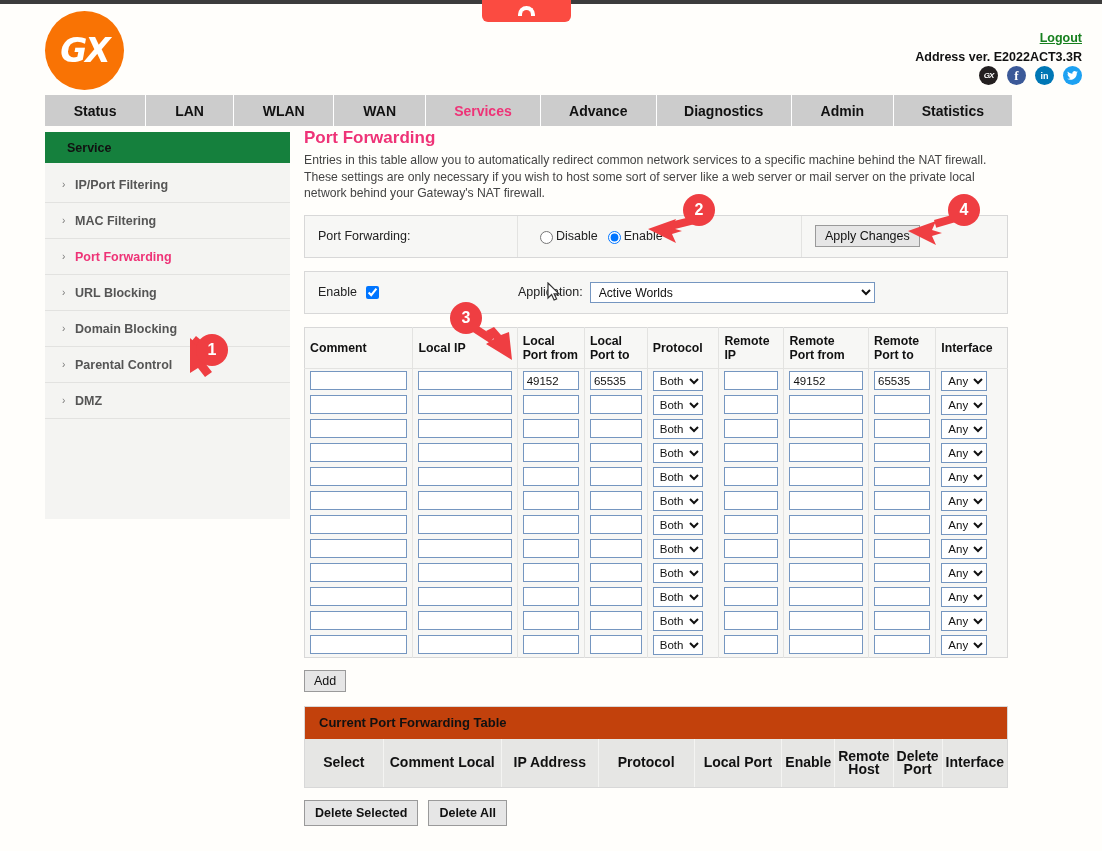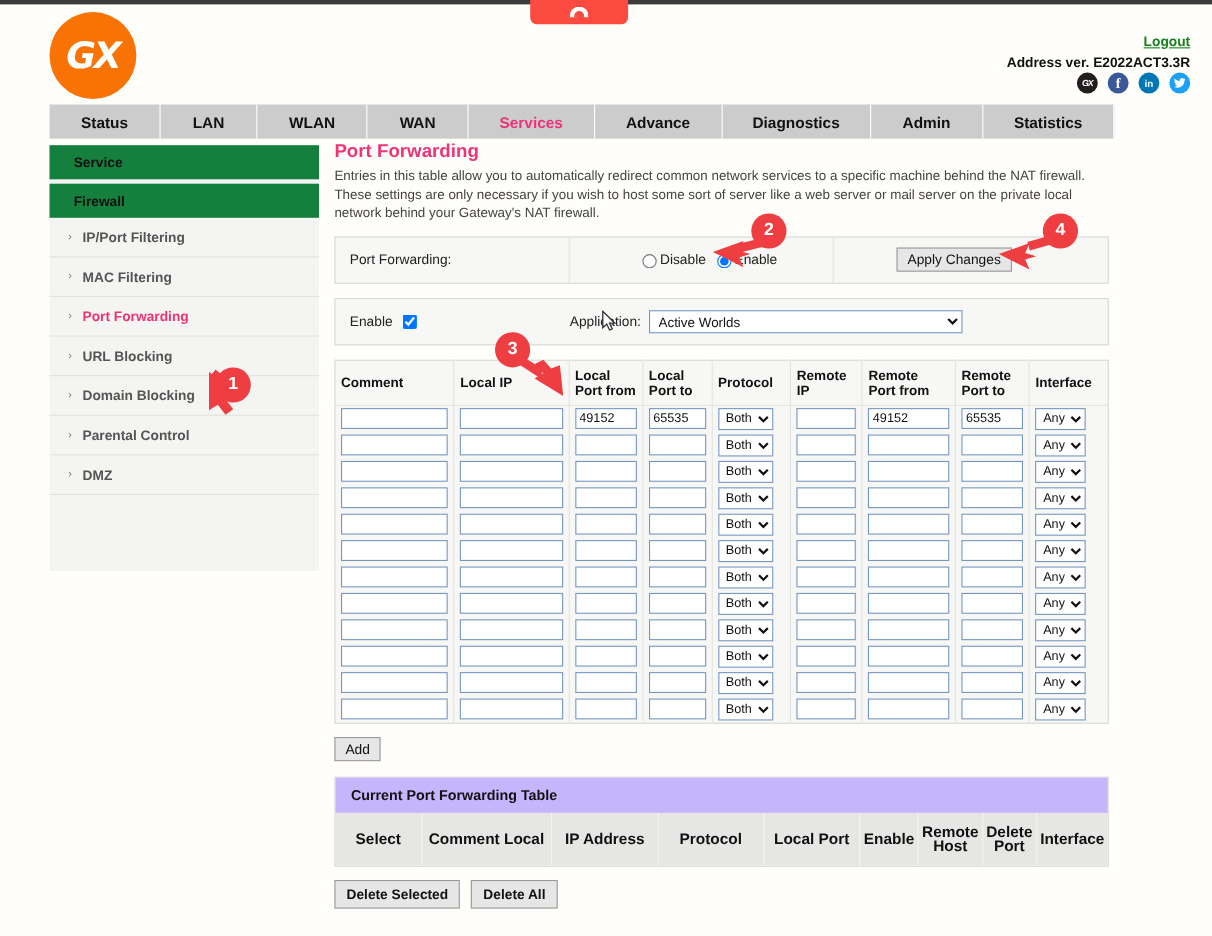--- a/index.html
+++ b/index.html
@@ -101,21 +101,21 @@
 
   
   .content { position: absolute; left: 304px; top: 128px; width: 704px; }
   .title { color: #ee3377; font-size: 17px; font-weight: bold; margin: 0 0 4px 0; }
   .desc { color: #444; font-size: 12.2px; line-height: 16.5px; margin: 0; }
 
   .panel {
     border: 1px solid #d8d8d8; background: #f7f7f5;
     margin-top: 13px;
   }
-  .pf-row { display: flex; align-items: stretch; height: 41px; gap: 44px; }
+  .pf-row { display: flex; align-items: stretch; height: 41px; }
   .pf-label {
     width: 213px; display: flex; align-items: center; padding-left: 13px;
     font-size: 12.5px; color: #222; border-right: 1px solid #e3e3e1;
   }
   .pf-radios {
     flex: 1; display: flex; align-items: center; gap: 5px;
     padding-left: 17px; font-size: 12.5px; color: #222;
     border-right: 1px solid #e3e3e1;
   }
   .rad { display: flex; align-items: center; cursor: pointer; }
@@ -157,21 +157,21 @@
     border: 1px solid #7596c0; background: #fff; height: 19px;
     font-size: 11.5px; padding: 1px 3px; width: 100%;
     font-family: "Liberation Sans", sans-serif; color: #111;
   }
   .mini-sel { height: 20px; font-size: 11.5px; padding: 0 2px; }
 
   .addbtn { margin-top: 12px; }
 
   .cur-panel { margin-top: 14px; border: 1px solid #d8d8d8; }
   .cur-title {
-    background: #c4b5fd; height: 32px; display: flex; align-items: center;
+    background: #c2410c; height: 32px; display: flex; align-items: center;
     padding-left: 14px; font-size: 13px; font-weight: bold; color: #111;
   }
   .cur-tbl { width: 100%; border-collapse: collapse; background: #e6e6e4; }
   .cur-tbl th {
     font-size: 14px; font-weight: bold; color: #111; text-align: center;
     padding: 11px 3px; border-right: 1px solid #f4f4f2; line-height: 13px;
   }
   .cur-tbl th:last-child { border-right: none; }
 
   .del-row { margin-top: 12px; display: flex; gap: 10px; }
@@ -221,21 +221,20 @@
     <div class="nav-item active">Services</div>
     <div class="nav-item">Advance</div>
     <div class="nav-item">Diagnostics</div>
     <div class="nav-item">Admin</div>
     <div class="nav-item">Statistics</div>
     <div class="nav-spacer"></div>
   </div>
 
   <div class="sidebar">
     <div class="side-head">Service</div>
-    <div class="side-head second">Firewall</div>
     <div class="side-link">
       <span class="chev">›</span>
       <span>IP/Port Filtering</span>
     </div>
     <div class="side-link">
       <span class="chev">›</span>
       <span>MAC Filtering</span>
     </div>
     <div class="side-link active">
       <span class="chev">›</span>

